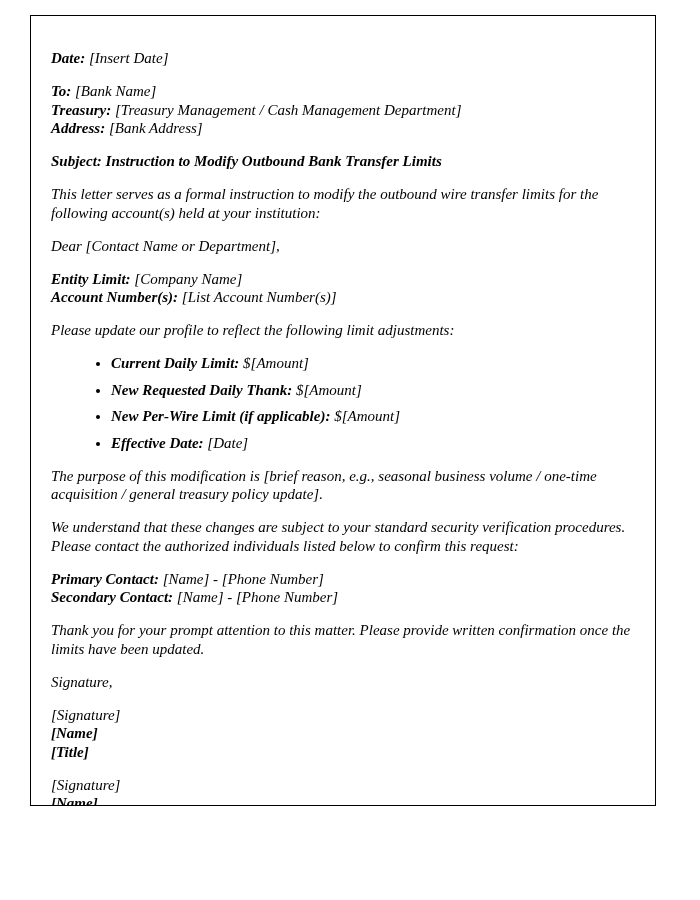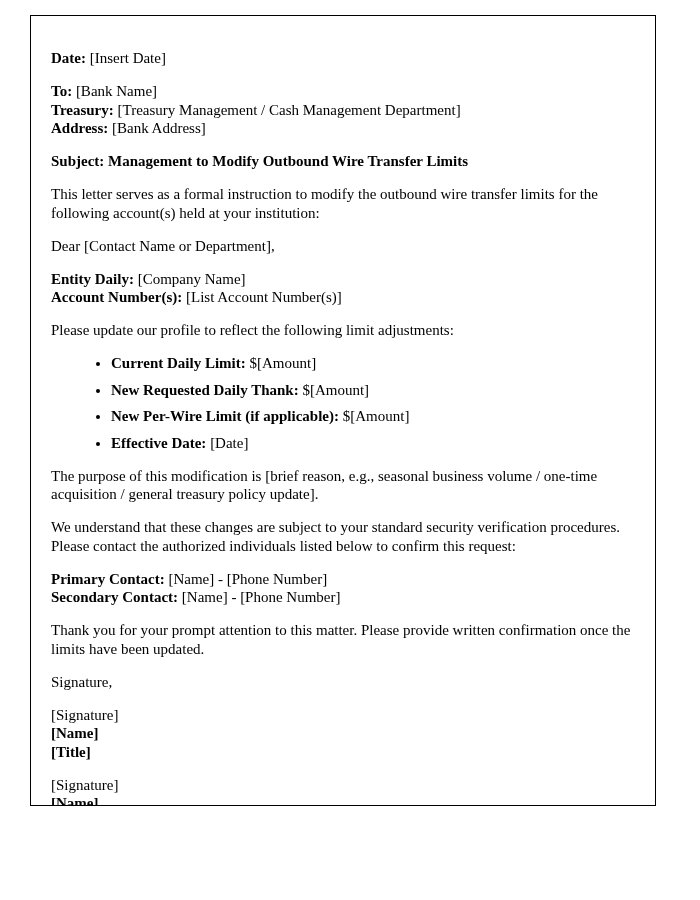--- a/index.html
+++ b/index.html
@@ -20,20 +20,21 @@
     left: 30px;
     top: 15px;
     width: 626px;
     height: 791px;
     border: 1px solid #000000;
     background: #ffffff;
     padding: 33px 21px 0 20px;
     overflow: hidden;
     font-size: 15px;
     line-height: 18.5px;
+    font-style: italic;
   }
   .par { margin: 0 0 14.5px 0; }
   .line { margin: 0; }
   b, strong, .bold { font-weight: bold; }
   ul.limits {
     margin: 0 0 14.5px 0;
     padding-left: 52px;
     list-style-type: disc;
   }
   ul.limits li { margin: 8px; }
@@ -53,29 +54,29 @@
         <strong>To:</strong><span> [Bank Name]</span>
       </div>
       <div class="line">
         <strong>Treasury:</strong><span> [Treasury Management / Cash Management Department]</span>
       </div>
       <div class="line">
         <strong>Address:</strong><span> [Bank Address]</span>
       </div>
     </div>
 
-    <div class="par bold">Subject: Management to Modify Outbound Wire Transfer Limits</div>
+    <div class="par bold">Subject: Instruction to Modify Outbound Bank Transfer Limits</div>
 
     <div class="par">This letter serves as a formal instruction to modify the outbound wire transfer limits for the following account(s) held at your institution:</div>
 
     <div class="par">Dear [Contact Name or Department],</div>
 
     <div class="par">
       <div class="line">
-        <strong>Entity Daily:</strong><span> [Company Name]</span>
+        <strong>Entity Limit:</strong><span> [Company Name]</span>
       </div>
       <div class="line">
         <strong>Account Number(s):</strong><span> [List Account Number(s)]</span>
       </div>
     </div>
 
     <div class="par">Please update our profile to reflect the following limit adjustments:</div>
 
     <ul class="limits">
       <li>

